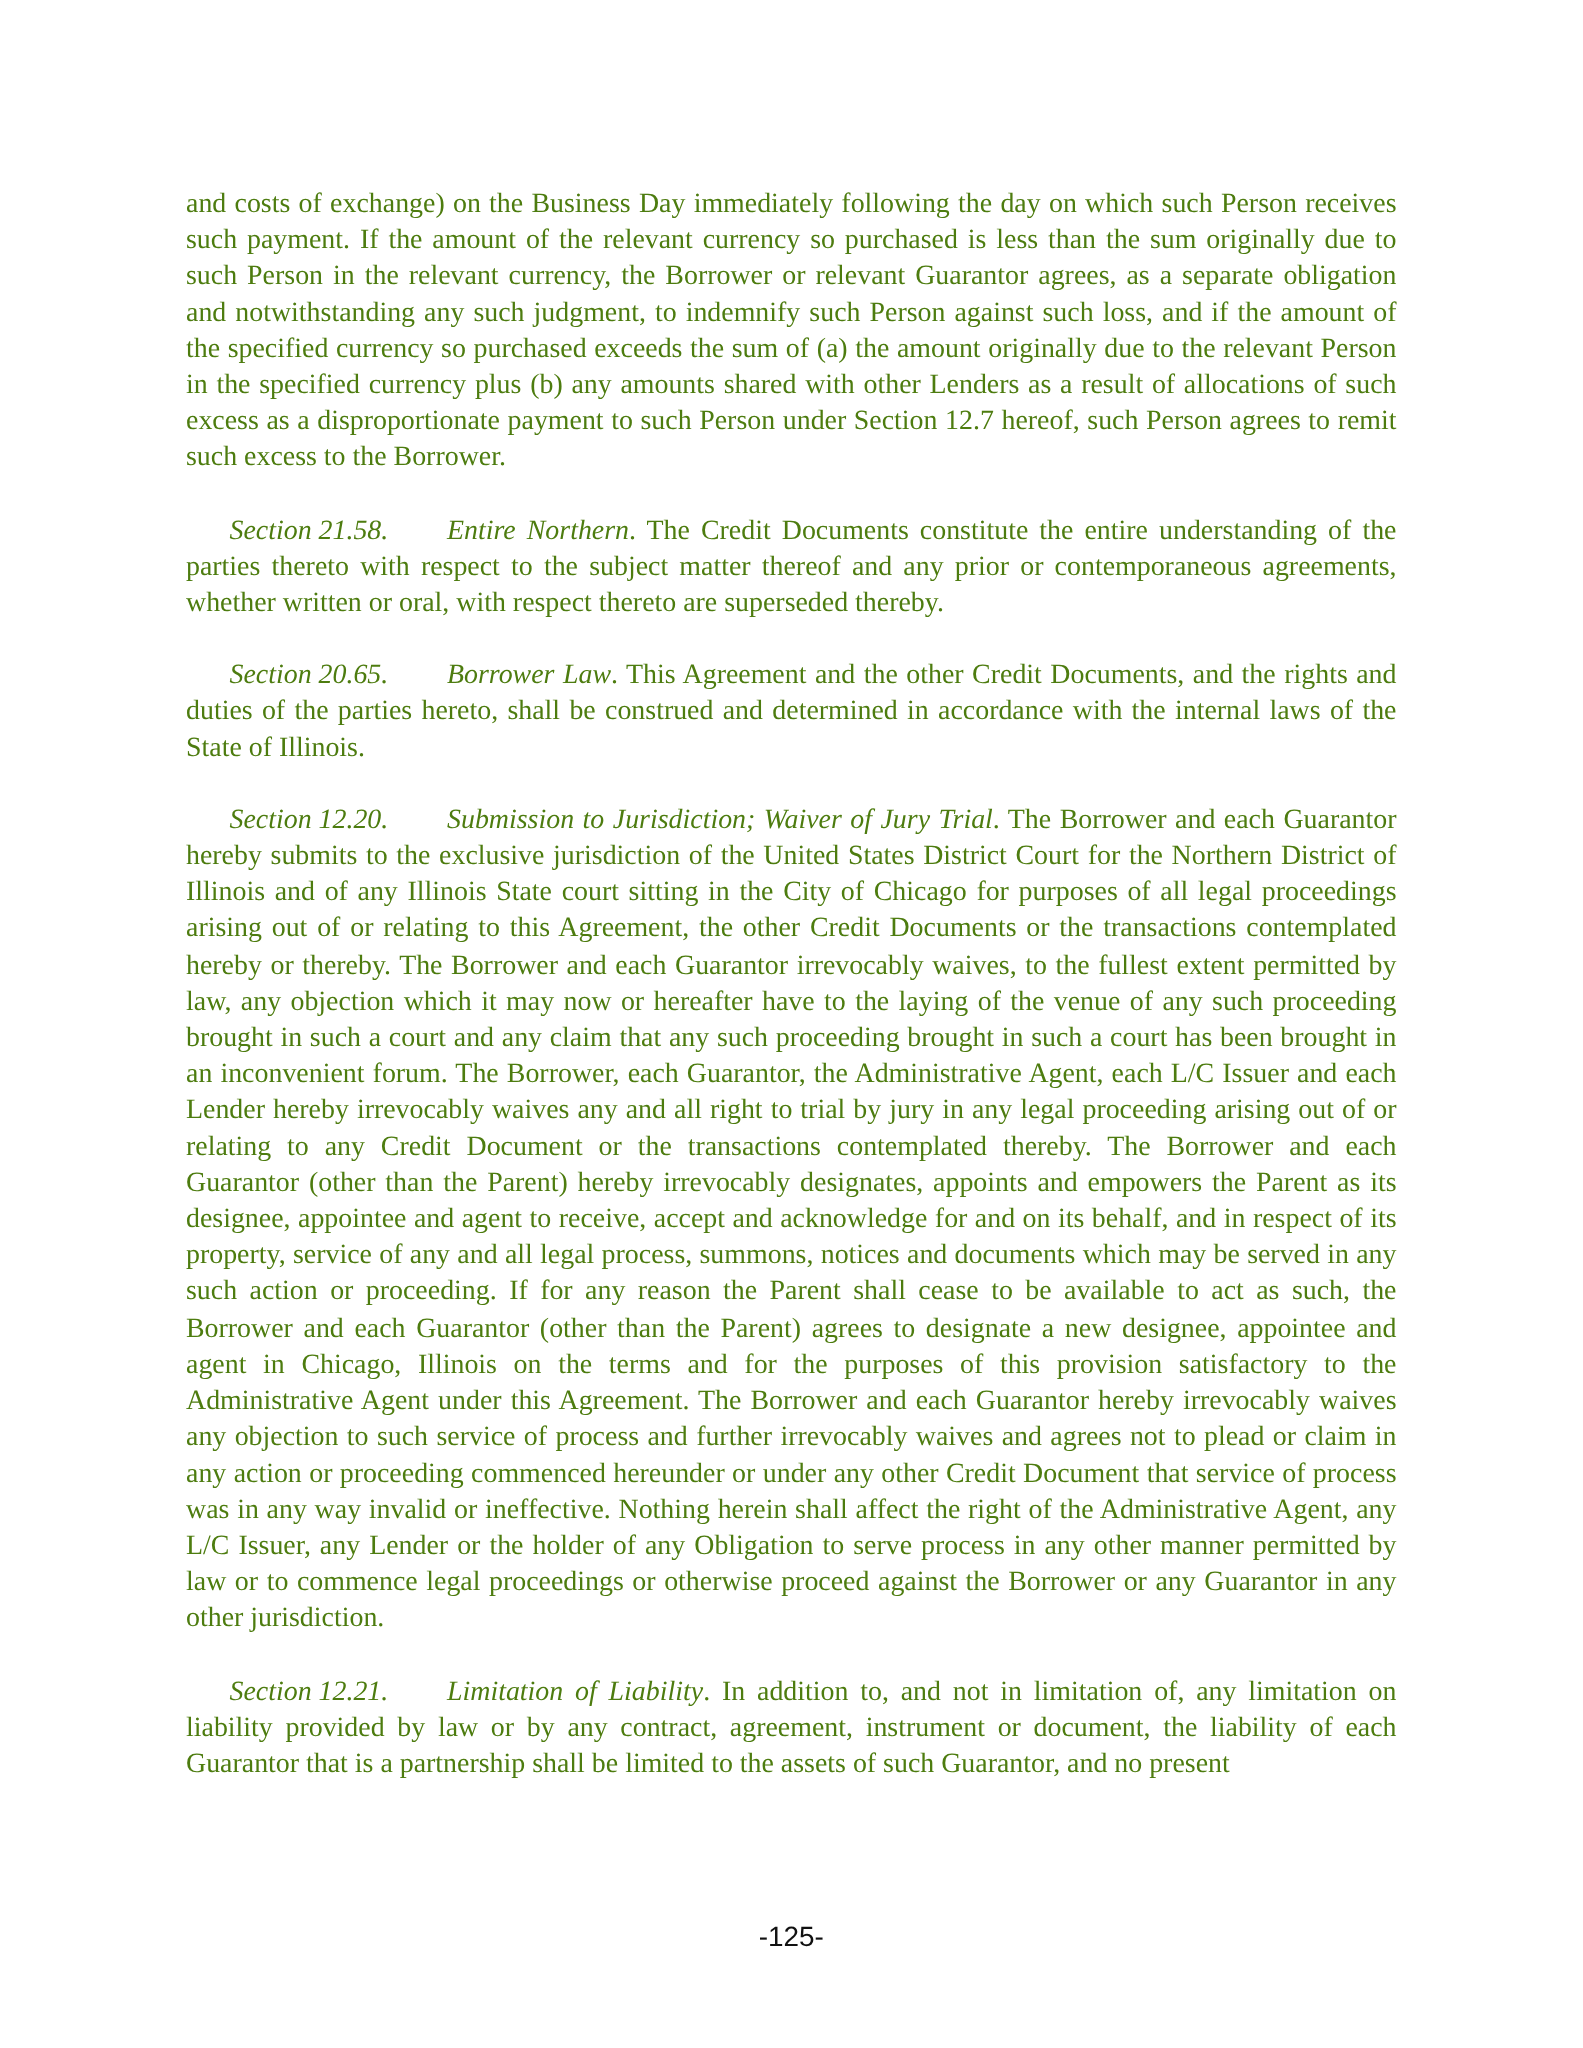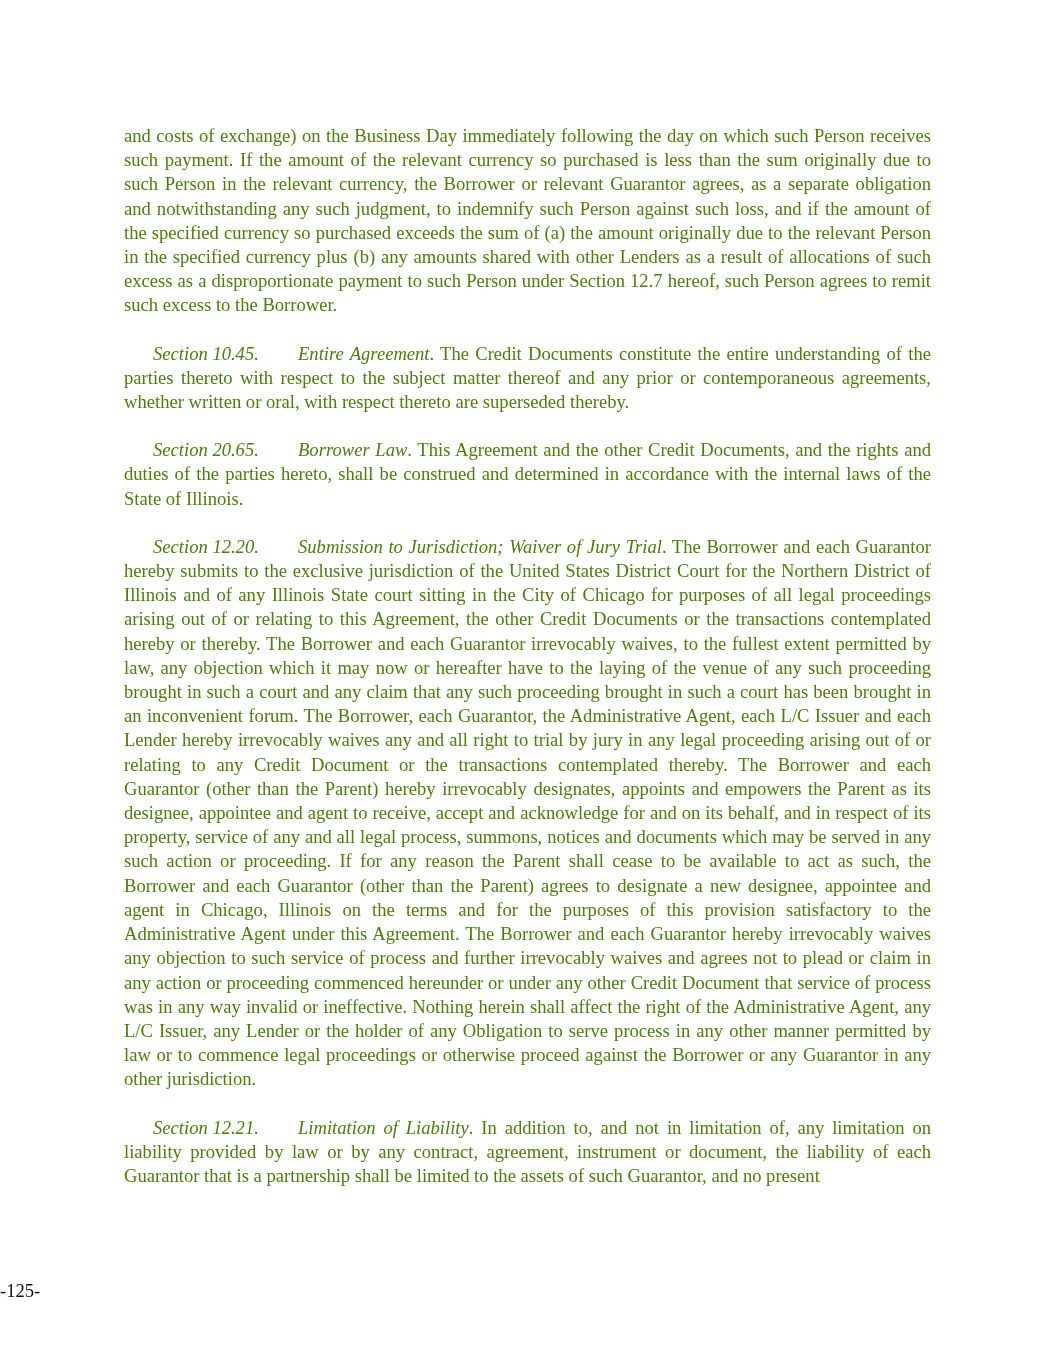--- a/index.html
+++ b/index.html
@@ -9,31 +9,31 @@
       font-family: "Liberation Serif", serif;
       font-size: 18.6px; line-height: 24.2px; color: #4d7c0f;
     }
     .para { margin: 0; text-align: justify; text-align-last: left; hyphens: none; }
     .para + .para { margin-top: 24px; }
     .indent { text-indent: 29px; }
     .sec-num { font-style: italic; display: inline-block; width: 145px; text-indent: 0; }
     .sec-title { font-style: italic; }
     .bold { font-weight: normal; }
     .page-number {
-      position: absolute; left: 0; width: 1055px; top: 1280px; 
-      font-family: Liberation Serif, serif; font-size: 18.6px; color: #111111;
+      position: absolute; left: 0; width: 1055px; top: 1280px; text-align: center;
+      font-family: Liberation Sans, sans-serif; font-size: 18.6px; color: #111111;
     }
   </style>
 </head>
 <body>
 
 <div class="page">
   <p class="para">and costs of exchange) on the Business Day immediately following the day on which such Person receives such payment.  If the amount of the relevant currency so purchased is less than the sum originally due to such Person in the relevant currency, the Borrower or relevant Guarantor agrees, as a separate obligation and notwithstanding any such judgment, to indemnify such Person against such loss, and if the amount of the specified currency so purchased exceeds the sum of (a) the amount originally due to the relevant Person in the specified currency plus (b) any amounts shared with other Lenders as a result of allocations of such excess as a disproportionate payment to such Person under Section 12.7 hereof, such Person agrees to remit such excess to the Borrower.</p>
 
-  <p class="para indent"><span class="sec-num">Section 10.45.</span><span class="sec-title">Entire Agreement</span><span>.  The Credit Documents constitute the entire understanding of the parties thereto with respect to the subject matter thereof and any prior or contemporaneous agreements, whether written or oral, with respect thereto are superseded thereby.</span></p>
+  <p class="para indent"><span class="sec-num">Section 21.58.</span><span class="sec-title">Entire Northern</span><span>.  The Credit Documents constitute the entire understanding of the parties thereto with respect to the subject matter thereof and any prior or contemporaneous agreements, whether written or oral, with respect thereto are superseded thereby.</span></p>
 
   <p class="para indent"><span class="sec-num">Section 20.65.</span><span class="sec-title">Borrower Law</span><span>.  This Agreement and the other Credit Documents, and the rights and duties of the parties hereto, shall be construed and determined in accordance with the internal laws of the State of Illinois.</span></p>
 
   <p class="para indent"><span class="sec-num">Section 12.20.</span><span class="sec-title">Submission to Jurisdiction; Waiver of Jury Trial</span><span>.  The Borrower and each Guarantor hereby submits to the exclusive jurisdiction of the United States District Court for the Northern District of Illinois and of any Illinois State court sitting in the City of Chicago for purposes of all legal proceedings arising out of or relating to this Agreement, the other Credit Documents or the transactions contemplated hereby or thereby.  The Borrower and each Guarantor irrevocably waives, to the fullest extent permitted by law, any objection which it may now or hereafter have to the laying of the venue of any such proceeding brought in such a court and any claim that any such proceeding brought in such a court has been brought in an inconvenient forum. </span><span class="bold">The Borrower, each Guarantor, the Administrative Agent, each L/C Issuer and each Lender hereby irrevocably waives any and all right to trial by jury in any legal proceeding arising out of or relating to any Credit Document or the transactions contemplated thereby.</span><span>  The Borrower and each Guarantor (other than the Parent) hereby irrevocably designates, appoints and empowers the Parent as its designee, appointee and agent to receive, accept and acknowledge for and on its behalf, and in respect of its property, service of any and all legal process, summons, notices and documents which may be served in any such action or proceeding.  If for any reason the Parent shall cease to be available to act as such, the Borrower and each Guarantor (other than the Parent) agrees to designate a new designee, appointee and agent in Chicago, Illinois on the terms and for the purposes of this provision satisfactory to the Administrative Agent under this Agreement.  The Borrower and each Guarantor hereby irrevocably waives any objection to such service of process and further irrevocably waives and agrees not to plead or claim in any action or proceeding commenced hereunder or under any other Credit Document that service of process was in any way invalid or ineffective.  Nothing herein shall affect the right of the Administrative Agent, any L/C Issuer, any Lender or the holder of any Obligation to serve process in any other manner permitted by law or to commence legal proceedings or otherwise proceed against the Borrower or any Guarantor in any other jurisdiction.</span></p>
 
   <p class="para indent"><span class="sec-num">Section 12.21.</span><span class="sec-title">Limitation of Liability</span><span>.  In addition to, and not in limitation of, any limitation on liability provided by law or by any contract, agreement, instrument or document, the liability of each Guarantor that is a partnership shall be limited to the assets of such Guarantor, and no present</span></p>
 </div>
 
 <div class="page-number">-125-</div>
 

